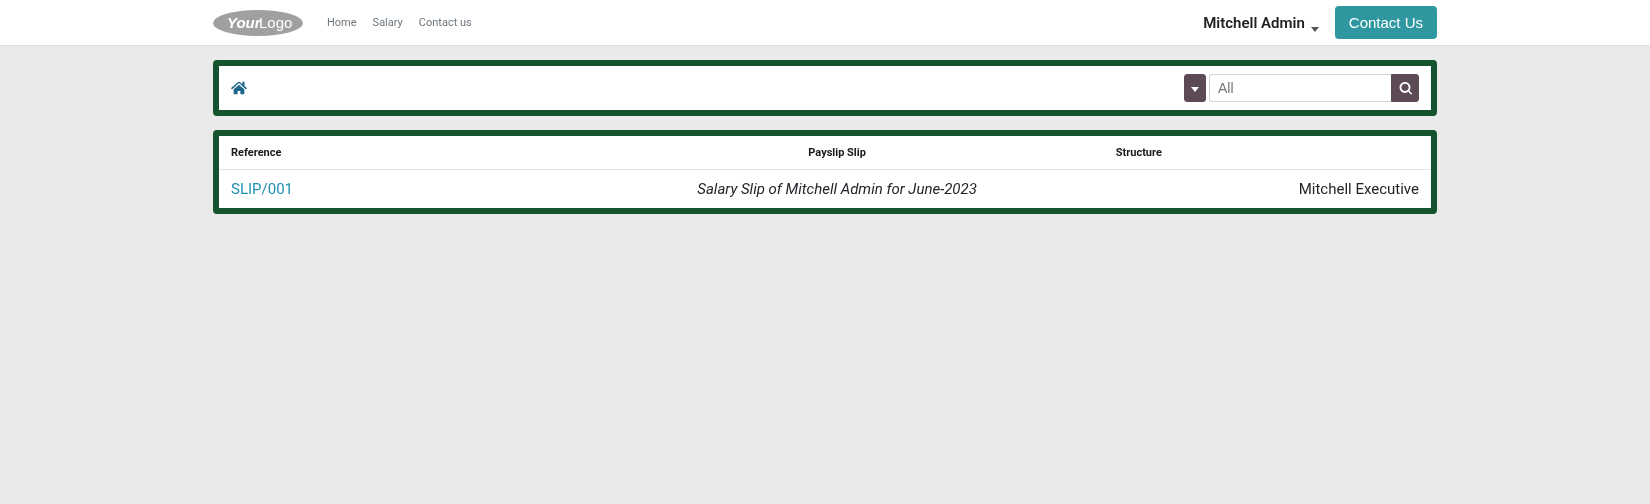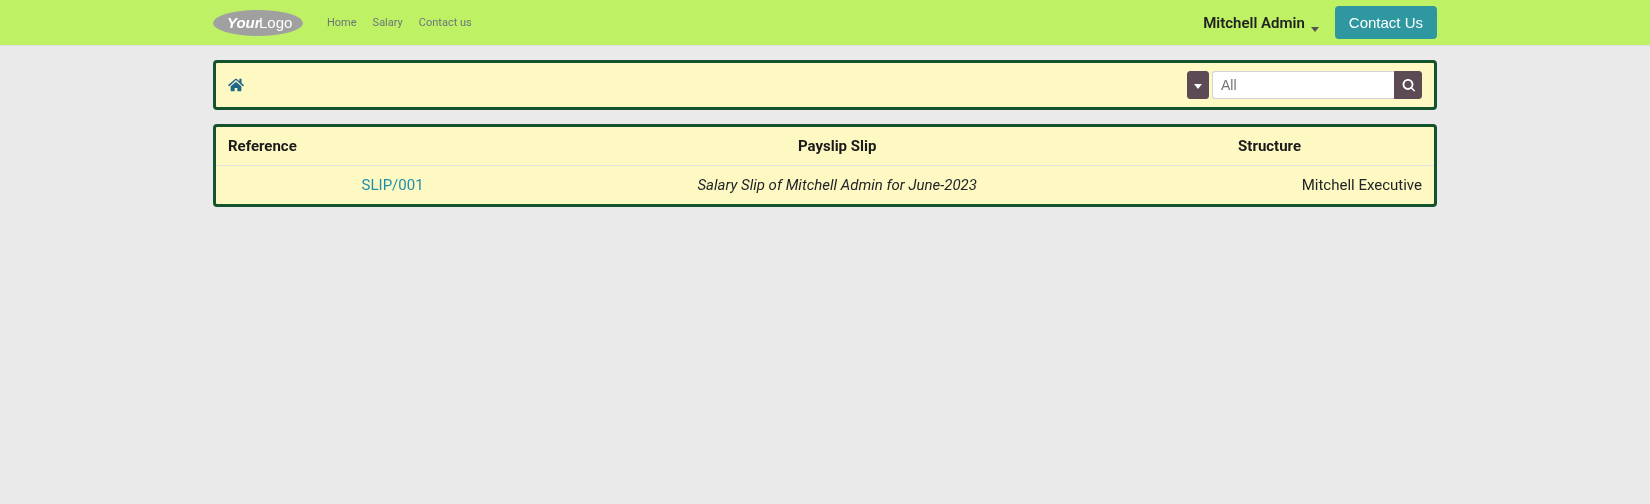--- a/index.html
+++ b/index.html
@@ -5,21 +5,21 @@
   * { box-sizing: border-box; margin: 0; padding: 0; }
   body {
     font-family: -apple-system, BlinkMacSystemFont, "Segoe UI", Roboto, "Helvetica Neue", Arial, sans-serif;
     background: #eaeaea;
     color: #212529;
     font-size: 15px;
   }
 
   
   .navbar {
-    background: #bef264;
+    background: #ffffff;
     border-bottom: 1px solid #e0e0e0;
     height: 46px;
     display: flex;
     align-items: center;
     padding: 0 16px;
   }
   .navbar-inner {
     width: 100%;
     max-width: 1224px;
     margin: 0 auto;
@@ -74,22 +74,22 @@
     cursor: pointer;
   }
 
   
   .page {
     max-width: 1224px;
     margin: 0 auto;
     padding: 14px 0 0 0;
   }
   .card {
-    background: #fef9c3;
-    border: 3px solid #14532d;
+    background: #ffffff;
+    border: 6px solid #14532d;
     border-radius: 4px;
     margin-bottom: 14px;
   }
 
   
   .toolbar {
     display: flex;
     align-items: center;
     padding: 8px 12px;
     gap: 12px;
@@ -138,30 +138,29 @@
   
   table.data {
     width: 100%;
     border-collapse: collapse;
   }
   table.data th {
     text-align: left;
     font-weight: 700;
     padding: 10px 12px;
     border-bottom: 1px solid #e3e3e3;
-    font-size: 15px;
+    font-size: 11px;
     color: #1a1a1a;
   }
   table.data th.center { text-align: center; }
-  table.data th.right { text-align: center; }
+  table.data th.right { text-align: left; }
   table.data td {
     padding: 10px 12px;
     font-size: 15px;
     color: #212529;
-    text-align: center;
   }
   table.data td.center { text-align: center; font-style: italic; }
   table.data td.right { text-align: right; }
   .ref-link { color: #1f8fad; text-decoration: none; cursor: pointer; }
 
   .col-ref { width: 29%; }
   .col-name { width: 44%; }
   .col-struct { width: 27%; }
 </style>
 </head>

